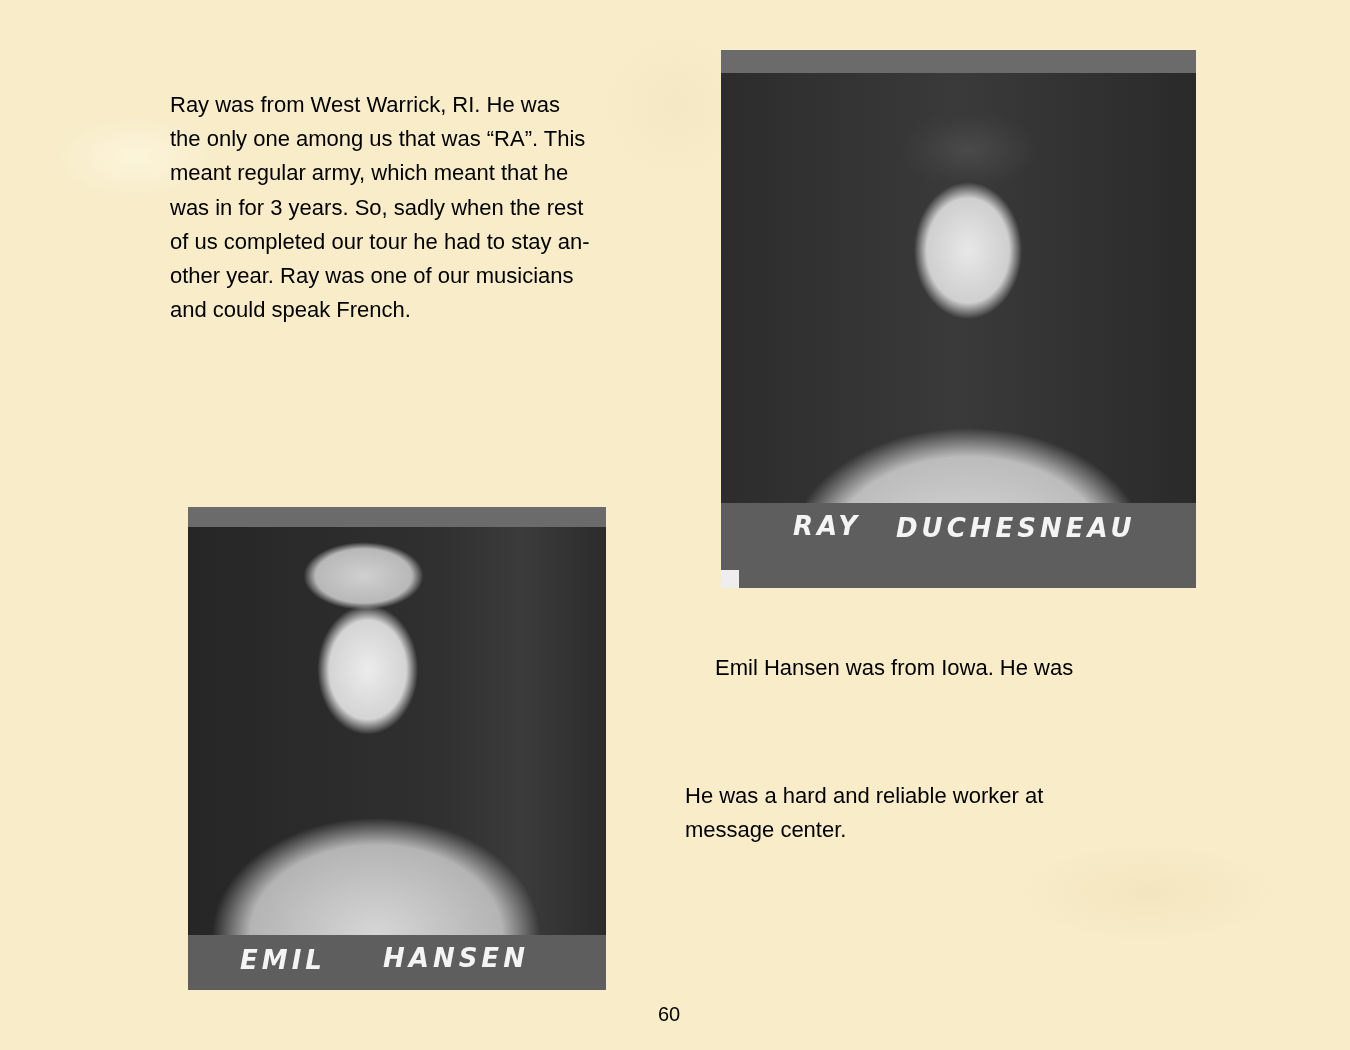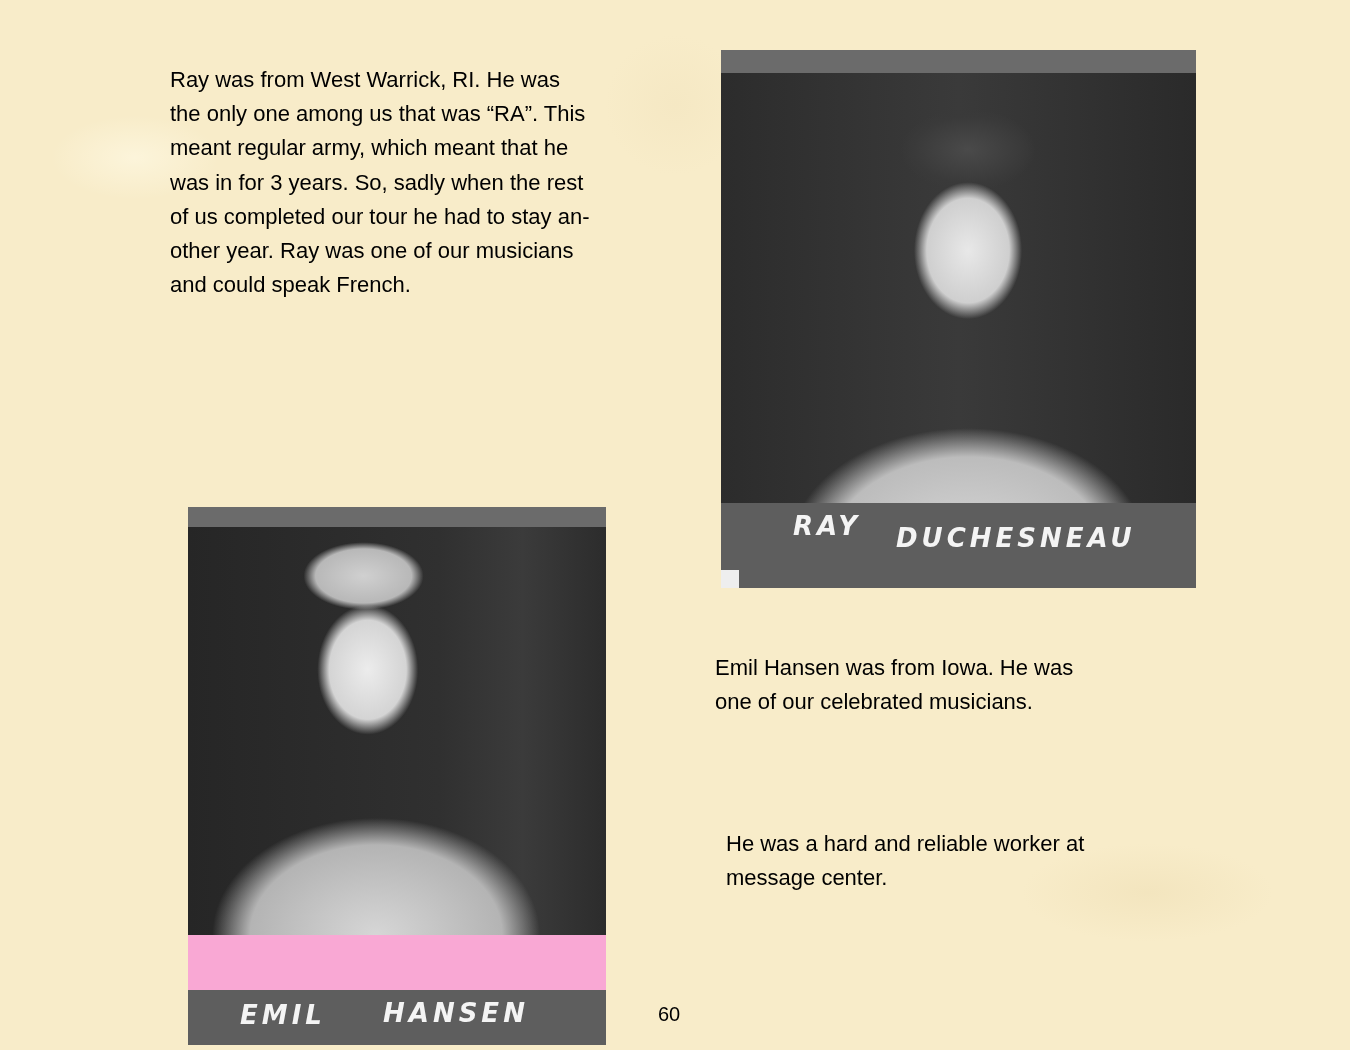--- a/index.html
+++ b/index.html
@@ -16,21 +16,21 @@
       color: #000;
     }
     .para {
       position: absolute;
       font-size: 22px;
       line-height: 34.2px;
       margin: 0;
     }
     .photo {
       position: absolute;
-      background: #f9a8d4;
+      background: #000000;
       overflow: hidden;
     }
     .photo .top-strip { position: absolute; left: 0; right: 0; top: 0; background: #6b6b6b; }
     .photo .image { position: absolute; left: 0; right: 0; }
     .photo .caption-strip {
       position: absolute; left: 0; right: 0; bottom: 0;
       background: #5e5e5e;
       color: #f4f4f4;
       font-family: "DejaVu Sans", sans-serif;
       font-style: italic;
@@ -48,71 +48,70 @@
         radial-gradient(ellipse 75px 95px at 52% 37%, #e8e8e8 0%, #cfcfcf 55%, transparent 72%),
         radial-gradient(ellipse 90px 55px at 52% 16%, #4a4a4a 0%, #3a3a3a 60%, transparent 75%),
         radial-gradient(ellipse 230px 160px at 52% 100%, #d8d8d8 0%, #bcbcbc 60%, transparent 78%),
         linear-gradient(90deg, #2c2c2c 0%, #3a3a3a 50%, #2a2a2a 100%);
     }
     #photo-ray .caption-strip { height: 85px; }
     #photo-ray .corner-tag {
       position: absolute; left: 0; bottom: 0; width: 18px; height: 18px; background: #eeeeee;
     }
     
-    #photo-emil { left: 188px; top: 507px; width: 418px; height: 538px; }
+    #photo-emil { left: 188px; top: 507px; width: 418px; height: 483px; }
     #photo-emil .top-strip { height: 20px; }
     #photo-emil .image {
       top: 20px; height: 408px;
       background:
         radial-gradient(ellipse 70px 90px at 43% 35%, #ececec 0%, #d4d4d4 55%, transparent 72%),
         radial-gradient(ellipse 80px 45px at 42% 12%, #d0d0d0 0%, #b8b8b8 60%, transparent 75%),
         radial-gradient(ellipse 210px 150px at 45% 100%, #d6d6d6 0%, #b4b4b4 60%, transparent 78%),
         linear-gradient(90deg, #262626 0%, #303030 60%, #3b3b3b 80%, #2c2c2c 100%);
     }
     #photo-emil .caption-strip { height: 55px; }
     .page-number {
       position: absolute; left: 658px; top: 1003px; font-size: 20px;
     }
   </style>
 </head>
 <body>
 
-<div class="para" style="left:170px; top:63px; width:500px;">
+<div class="para" style="left:170px; top:88px; width:500px;">
   <div>Ray was from West Warrick, RI.  He was</div>
   <div>the only one among us that was “RA”. This</div>
   <div>meant regular army, which meant that he</div>
   <div>was in for 3 years.  So, sadly when the rest</div>
   <div>of us completed our tour he had to stay an-</div>
   <div>other year. Ray was one of our musicians</div>
   <div>and could speak French.</div>
 </div>
 <div class="para" style="left:170px; top:360px; width:500px;">
 </div>
 
 <div class="photo" id="photo-ray">
   <div class="top-strip"></div>
   <div class="image"></div>
   <div class="caption-strip">
     <span style="left:72px; top:8px;">RAY</span>
-    <span style="left:175px; top:10px;margin-top:10px;">DUCHESNEAU</span>
+    <span style="left:175px; top:10px;">DUCHESNEAU</span>
     <div class="corner-tag"></div>
   </div>
 </div>
 
 <div class="photo" id="photo-emil">
   <div class="top-strip"></div>
   <div class="image"></div>
   <div class="caption-strip">
     <span style="left:52px; top:10px;">EMIL</span>
     <span style="left:195px; top:8px;">HANSEN</span>
   </div>
 </div>
 
 <div class="para" style="left:715px; top:651px; width:460px;">
   <div>Emil Hansen was from Iowa.  He was</div>
-  <div>one of our celebrated musicians.</div>
 </div>
-<div class="para" style="left:726px; top:779px; width:460px;margin-top:48px;">
+<div class="para" style="left:685px; top:779px; width:460px;">
   <div>He was a hard and reliable worker at</div>
   <div>message center.</div>
 </div>
 
 <div class="page-number">60</div>
 
 </body></html>

